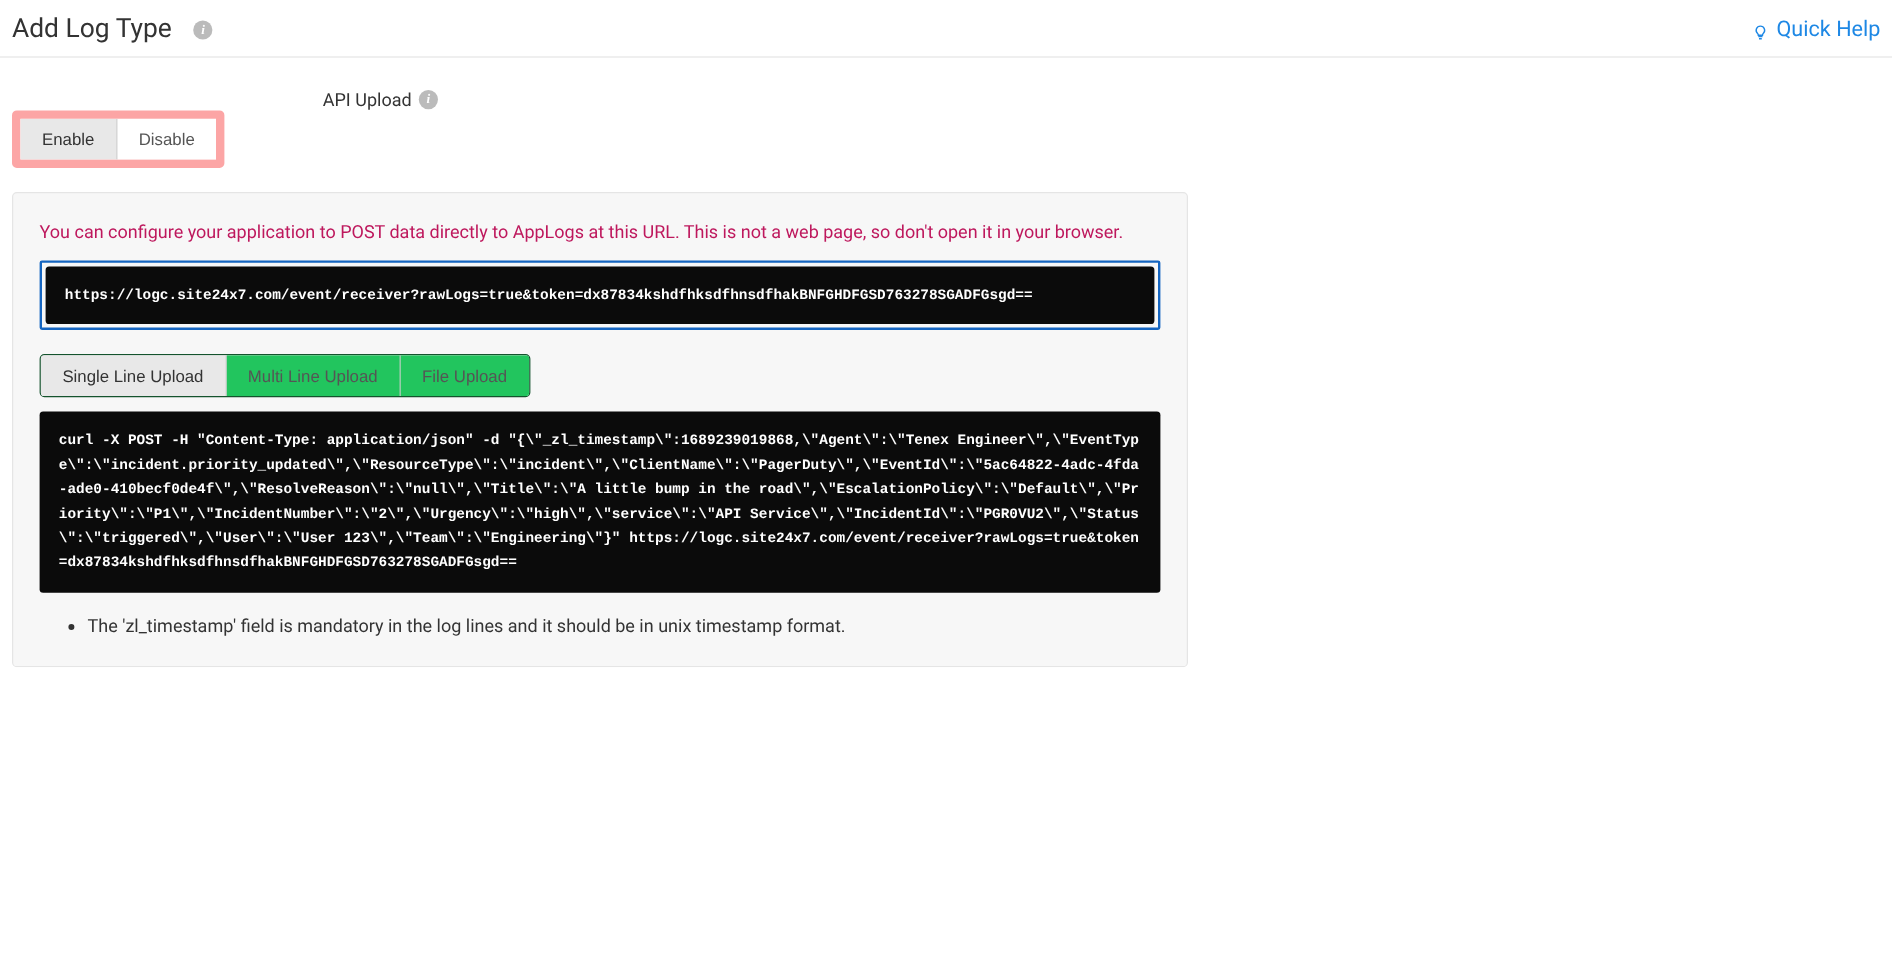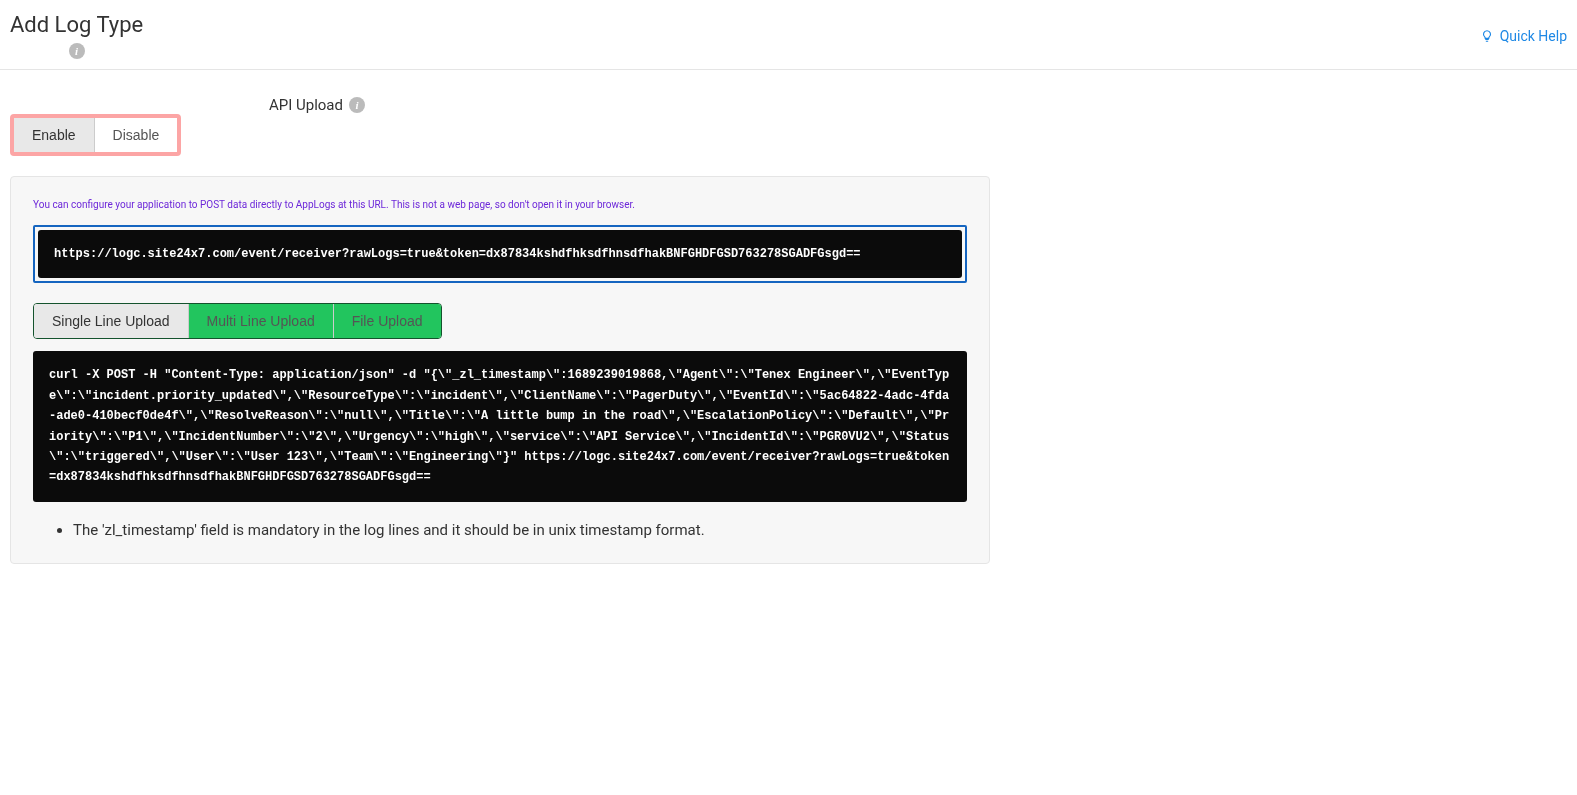--- a/index.html
+++ b/index.html
@@ -19,26 +19,25 @@
     align-items: center;
     padding: 12px 10px 10px 10px;
     border-bottom: 1px solid #e5e5e5;
   }
   .page-title {
     font-size: 22px;
     font-weight: 400;
     color: #333;
     display: flex;
     align-items: center;
-    gap: 6px;
-    flex-direction: column;
+    gap: 18px;
   }
   .quick-help {
     color: #1e88e5;
-    font-size: 14px;
+    font-size: 18px;
     text-decoration: none;
     display: flex;
     align-items: center;
     gap: 6px;
     cursor: pointer;
   }
   .bulb-icon {
     width: 14px;
     height: 14px;
     display: inline-block;
@@ -77,21 +76,21 @@
     align-items: center;
     gap: 6px;
   }
   .control-col {
     flex: 1;
     min-width: 0;
     max-width: 980px;
   }
   .btn-group {
     display: inline-flex;
-    border: 4px solid #fca5a5;
+    border: 7px solid #fca5a5;
     border-radius: 4px;
     overflow: hidden;
     align-items: center;
   }
   .btn-group button {
     background: #fff;
     border: none;
     padding: 9px 18px;
     font-size: 14px;
     color: #555;
@@ -106,22 +105,22 @@
     color: #333;
   }
   .info-panel {
     margin-top: 20px;
     background: #f7f7f7;
     border: 1px solid #e5e5e5;
     border-radius: 4px;
     padding: 20px 22px;
   }
   .panel-text {
-    font-size: 10px;
-    color: #6d28d9;
+    font-size: 15px;
+    color: #be185d;
     line-height: 1.6;
     margin-bottom: 12px;
   }
   .url-box-wrap {
     border: 2px solid #1565c0;
     border-radius: 2px;
     padding: 3px;
     margin-bottom: 20px;
   }
   .code-block {

